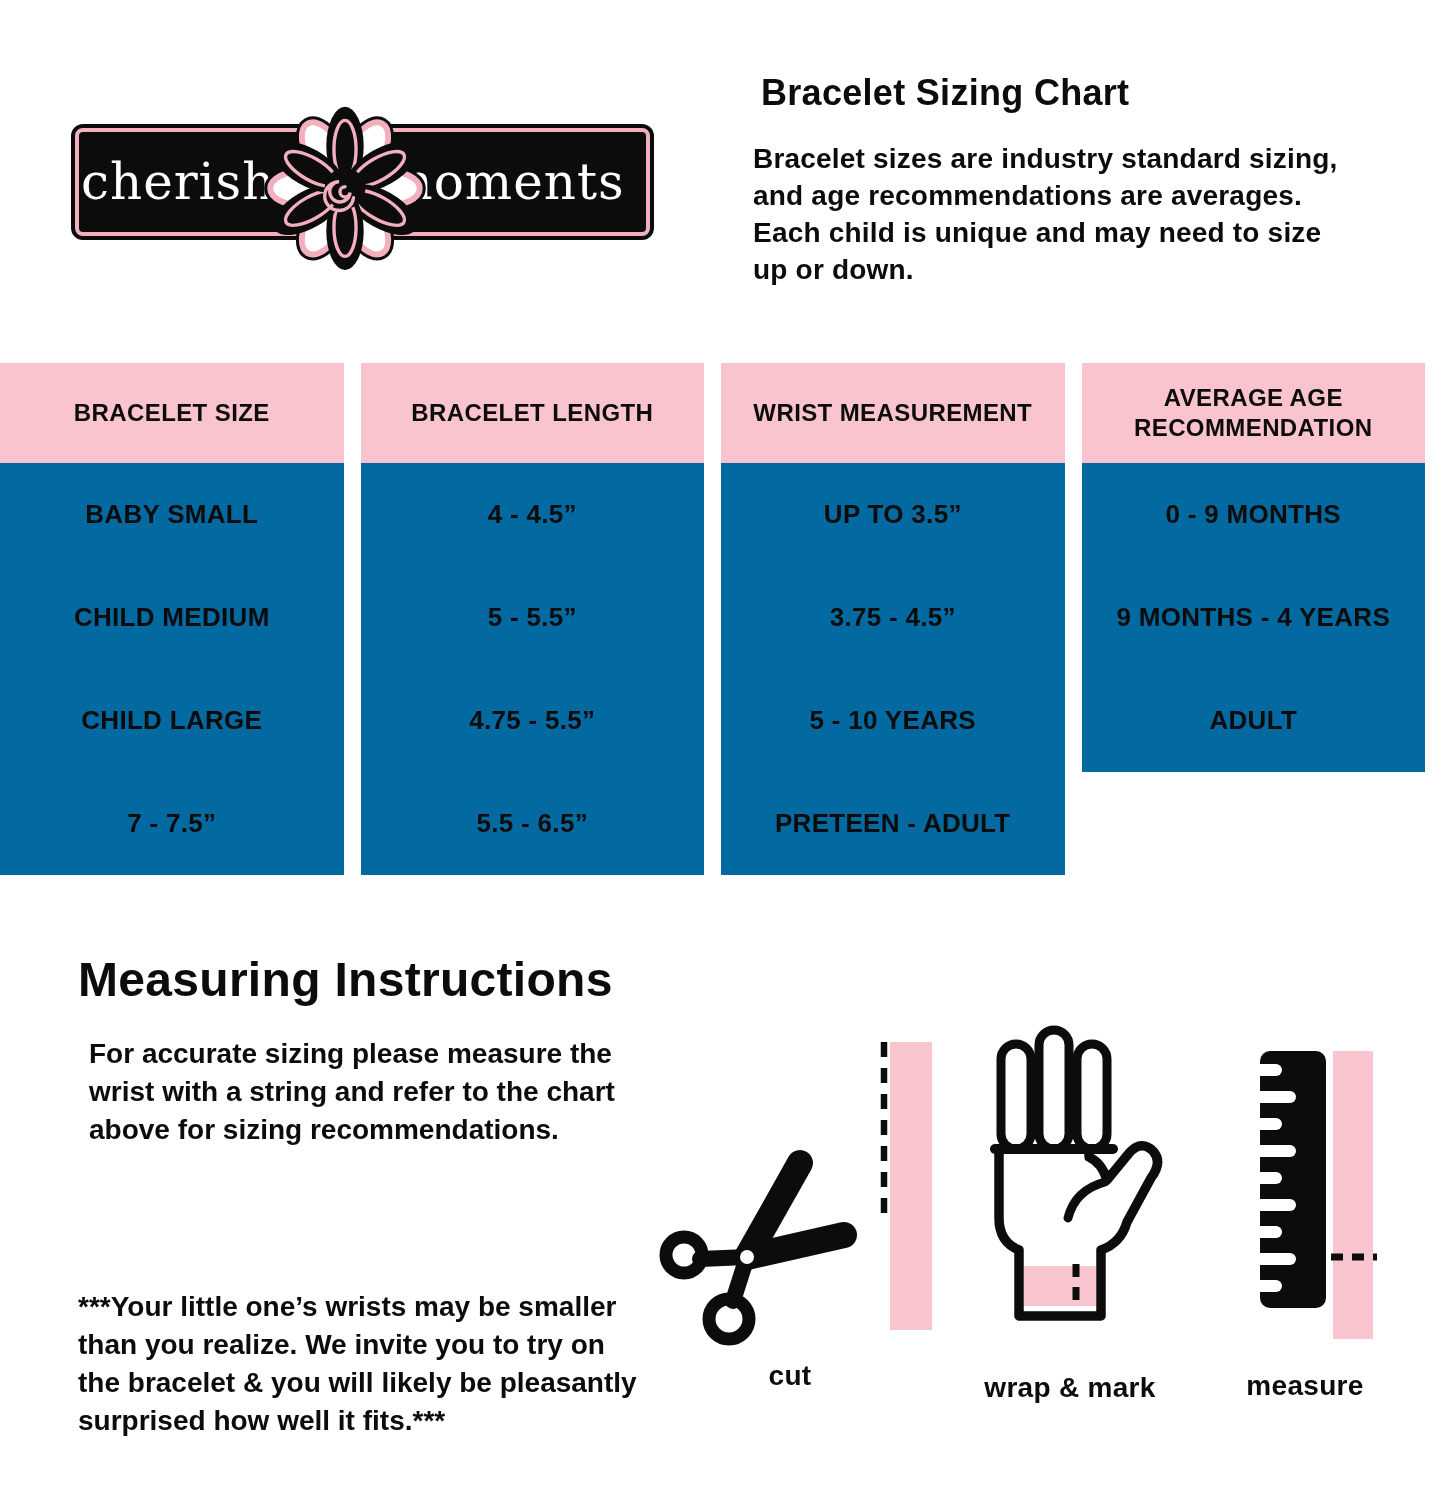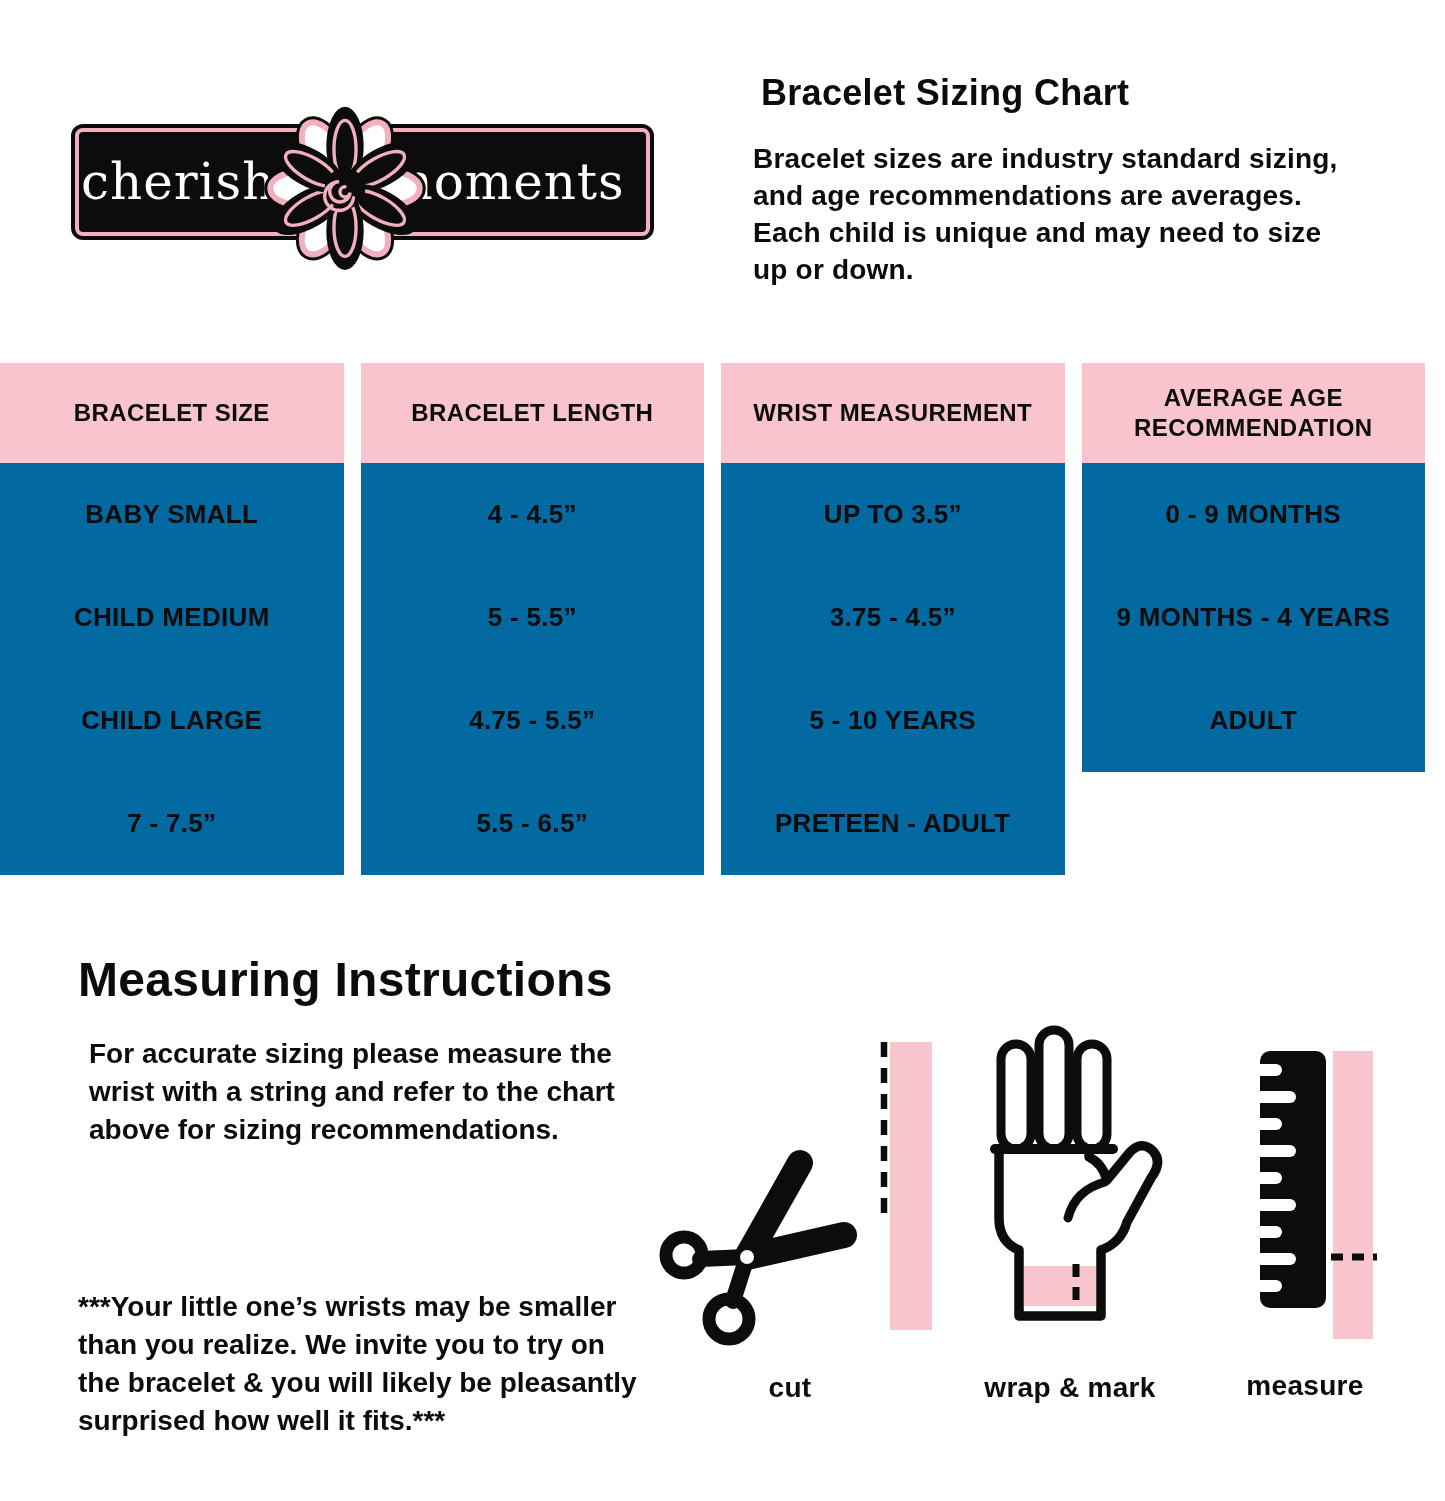--- a/index.html
+++ b/index.html
@@ -32,21 +32,21 @@
   .para1{position:absolute;left:78px;top:1024px;max-width:545px;font-size:28px;font-weight:600;line-height:38px;margin:11px;}
   .para2{position:absolute;left:78px;top:1288px;max-width:565px;font-size:28px;font-weight:600;line-height:38px;margin:0;}
 
   
   .step{position:absolute;top:1020px;}
   .step-cut{left:640px;width:300px;}
   .step-wrap{left:945px;width:250px;}
   .step-measure{left:1200px;width:230px;}
   .step svg{display:block;}
   .step-label{text-align:center;font-size:28px;font-weight:600;letter-spacing:.3px;}
-  .step-cut .step-label{margin-top:12px;}
+  .step-cut .step-label{margin-top:0;}
   .step-wrap .step-label{margin-top:42px;}
   .step-measure .step-label{margin-top:10px;width:210px;}
 </style>
 </head>
 <body>
 
 <div class="page">
 
   <div class="logo">
     <div class="logo-box"></div>

